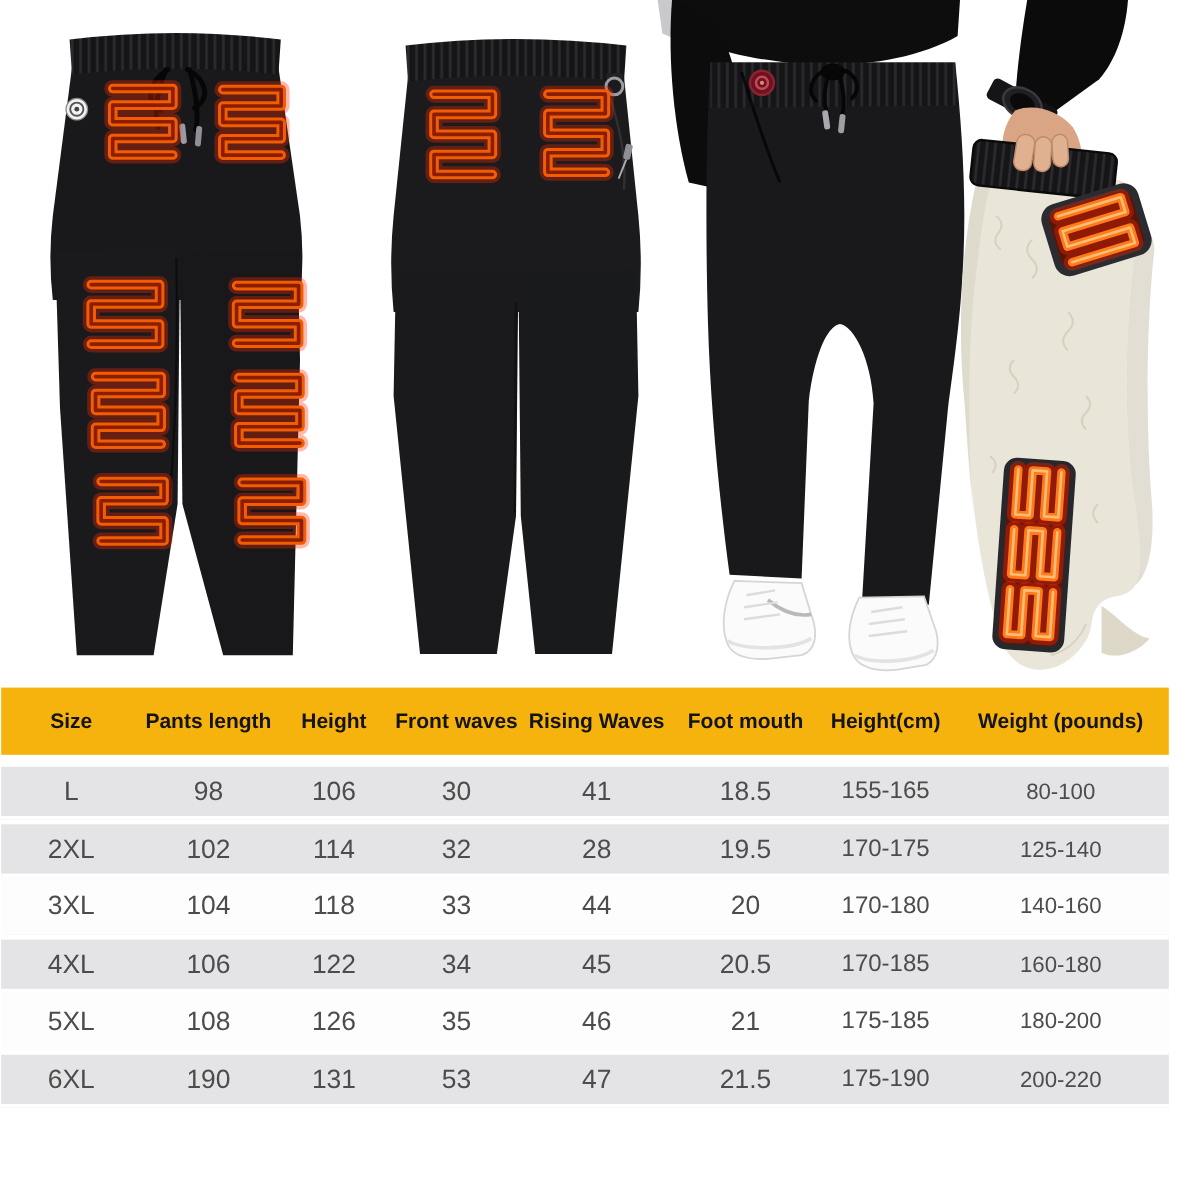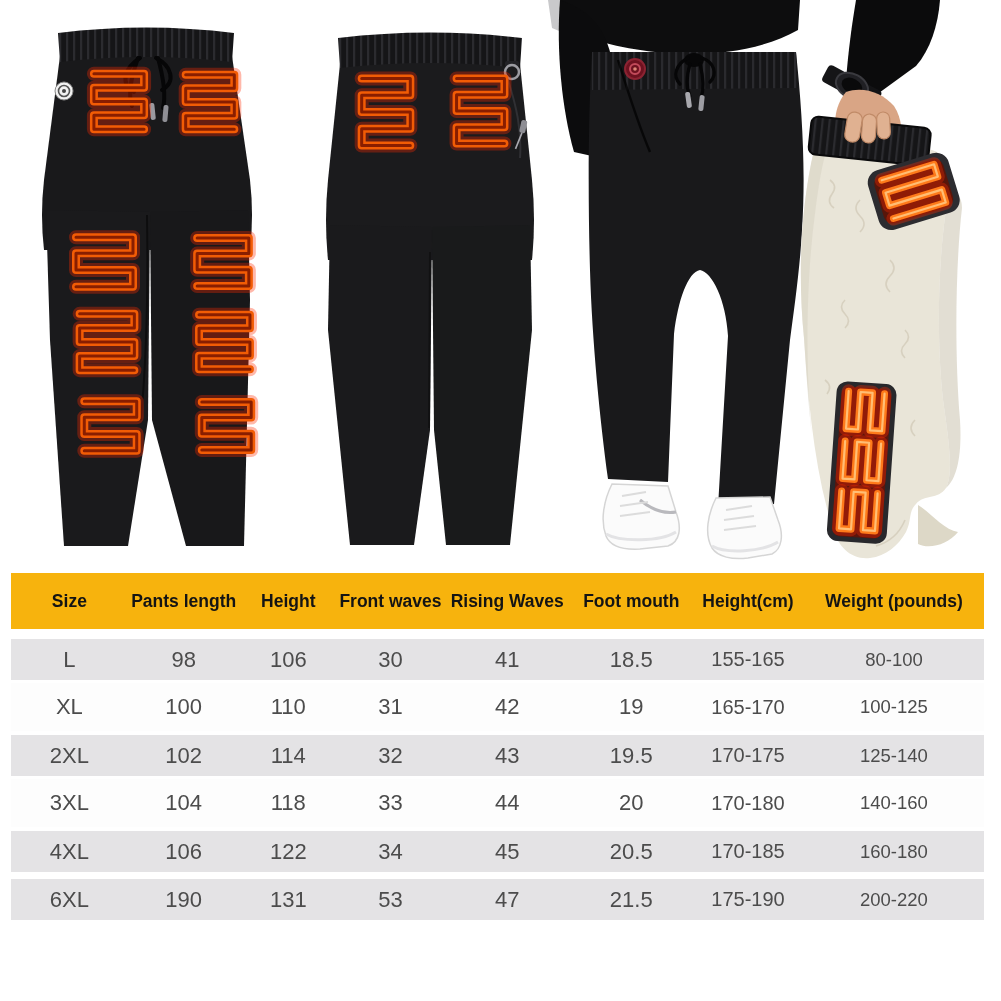--- a/index.html
+++ b/index.html
@@ -11,21 +11,21 @@
   .hGlow{stroke:#ff2a00;stroke-width:14;opacity:.33;fill:none;}
   .hTube{stroke:#f25c05;stroke-width:8;fill:none;}
   .hCore{stroke:#7e1800;stroke-width:3;fill:none;opacity:.9;}
   .hTube2{stroke:#ff7a1a;stroke-width:7;fill:none;}
   .hBright{stroke:#ffc27a;stroke-width:2.2;fill:none;opacity:.95;}
   .cord{stroke:#060607;stroke-width:4;fill:none;stroke-linecap:round;}
   .cord3{stroke:#060607;stroke-width:3.2;fill:none;stroke-linecap:round;}
   .fl{stroke:#d3cdbb;fill:none;stroke-width:1.6;opacity:.85;}
 
   
-  .chart{position:absolute;left:11px;top:573px;width:973px;}
+  .chart{position:absolute;left:1px;top:573px;width:973px;}
   .row{display:flex;height:48px;align-items:center;}
   .row.head{height:56px;background:#F7B30D;margin-bottom:6px;font-weight:bold;
             font-size:17.5px;color:#141414;}
   .row.gray{background:#E4E3E5;border-top:4px solid #fff;border-bottom:3px solid #fff;
             box-sizing:border-box;}
   .row.white{background:#FDFDFD;}
   .cell{display:flex;align-items:center;justify-content:center;white-space:nowrap;
         font-size:22px;color:#4c4c4c;}
   .row.head .cell{font-size:17.5px;color:#141414;}
   .cell:nth-child(1){width:12%;}
@@ -260,36 +260,26 @@
     <div class="row gray">
       <div class="cell">L</div>
       <div class="cell">98</div>
       <div class="cell">106</div>
       <div class="cell">30</div>
       <div class="cell">41</div>
       <div class="cell">18.5</div>
       <div class="cell">155-165</div>
       <div class="cell">80-100</div>
     </div>
-    <div class="row white">
-      <div class="cell">XL</div>
-      <div class="cell">100</div>
-      <div class="cell">110</div>
-      <div class="cell">31</div>
-      <div class="cell">42</div>
-      <div class="cell">19</div>
-      <div class="cell">165-170</div>
-      <div class="cell">100-125</div>
-    </div>
     <div class="row gray">
       <div class="cell">2XL</div>
       <div class="cell">102</div>
       <div class="cell">114</div>
       <div class="cell">32</div>
-      <div class="cell">43</div>
+      <div class="cell">28</div>
       <div class="cell">19.5</div>
       <div class="cell">170-175</div>
       <div class="cell">125-140</div>
     </div>
     <div class="row white">
       <div class="cell">3XL</div>
       <div class="cell">104</div>
       <div class="cell">118</div>
       <div class="cell">33</div>
       <div class="cell">44</div>
@@ -300,20 +290,30 @@
     <div class="row gray">
       <div class="cell">4XL</div>
       <div class="cell">106</div>
       <div class="cell">122</div>
       <div class="cell">34</div>
       <div class="cell">45</div>
       <div class="cell">20.5</div>
       <div class="cell">170-185</div>
       <div class="cell">160-180</div>
     </div>
+    <div class="row white">
+      <div class="cell">5XL</div>
+      <div class="cell">108</div>
+      <div class="cell">126</div>
+      <div class="cell">35</div>
+      <div class="cell">46</div>
+      <div class="cell">21</div>
+      <div class="cell">175-185</div>
+      <div class="cell">180-200</div>
+    </div>
     <div class="row gray">
       <div class="cell">6XL</div>
       <div class="cell">190</div>
       <div class="cell">131</div>
       <div class="cell">53</div>
       <div class="cell">47</div>
       <div class="cell">21.5</div>
       <div class="cell">175-190</div>
       <div class="cell">200-220</div>
     </div>

